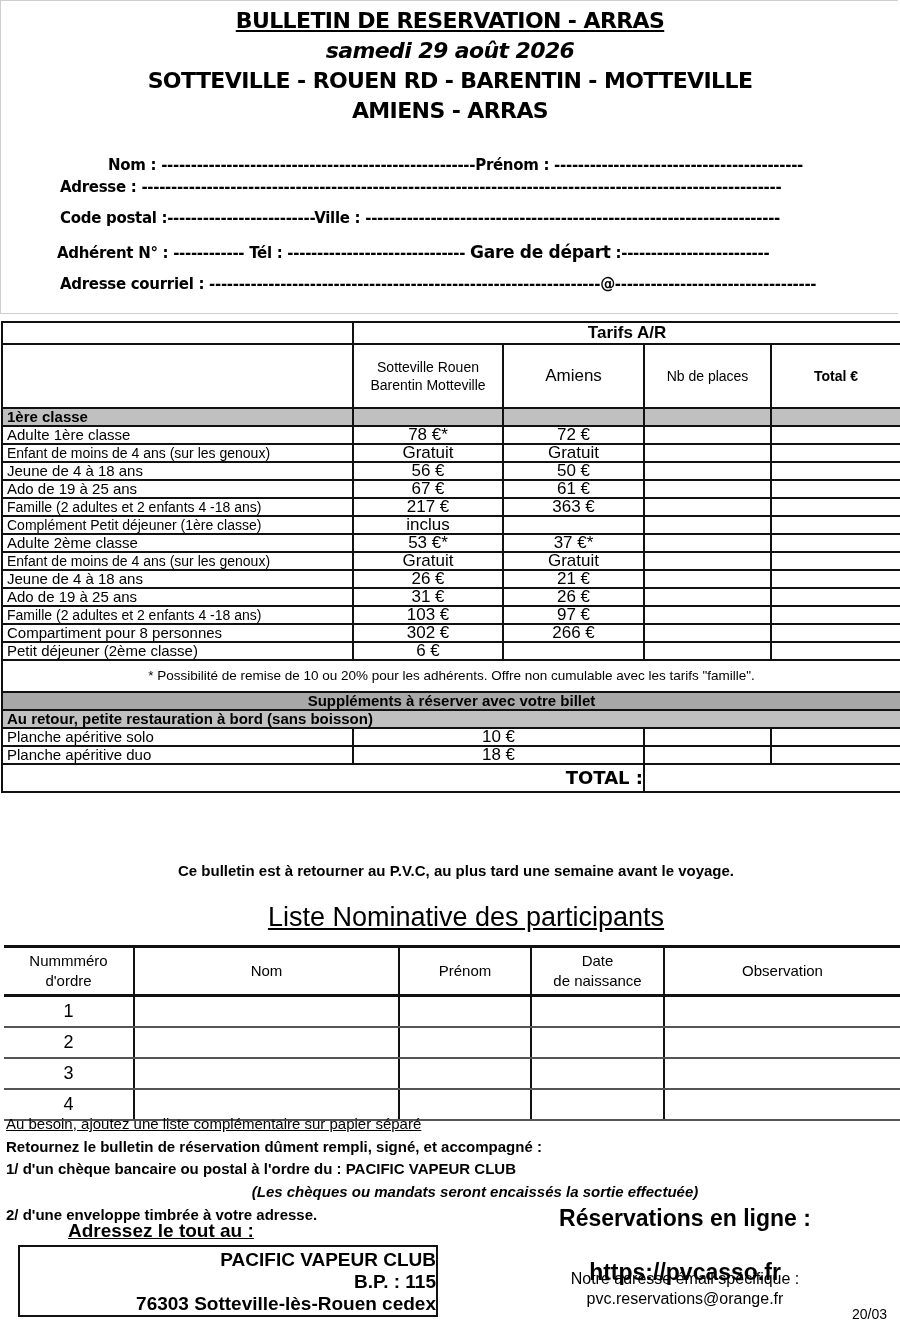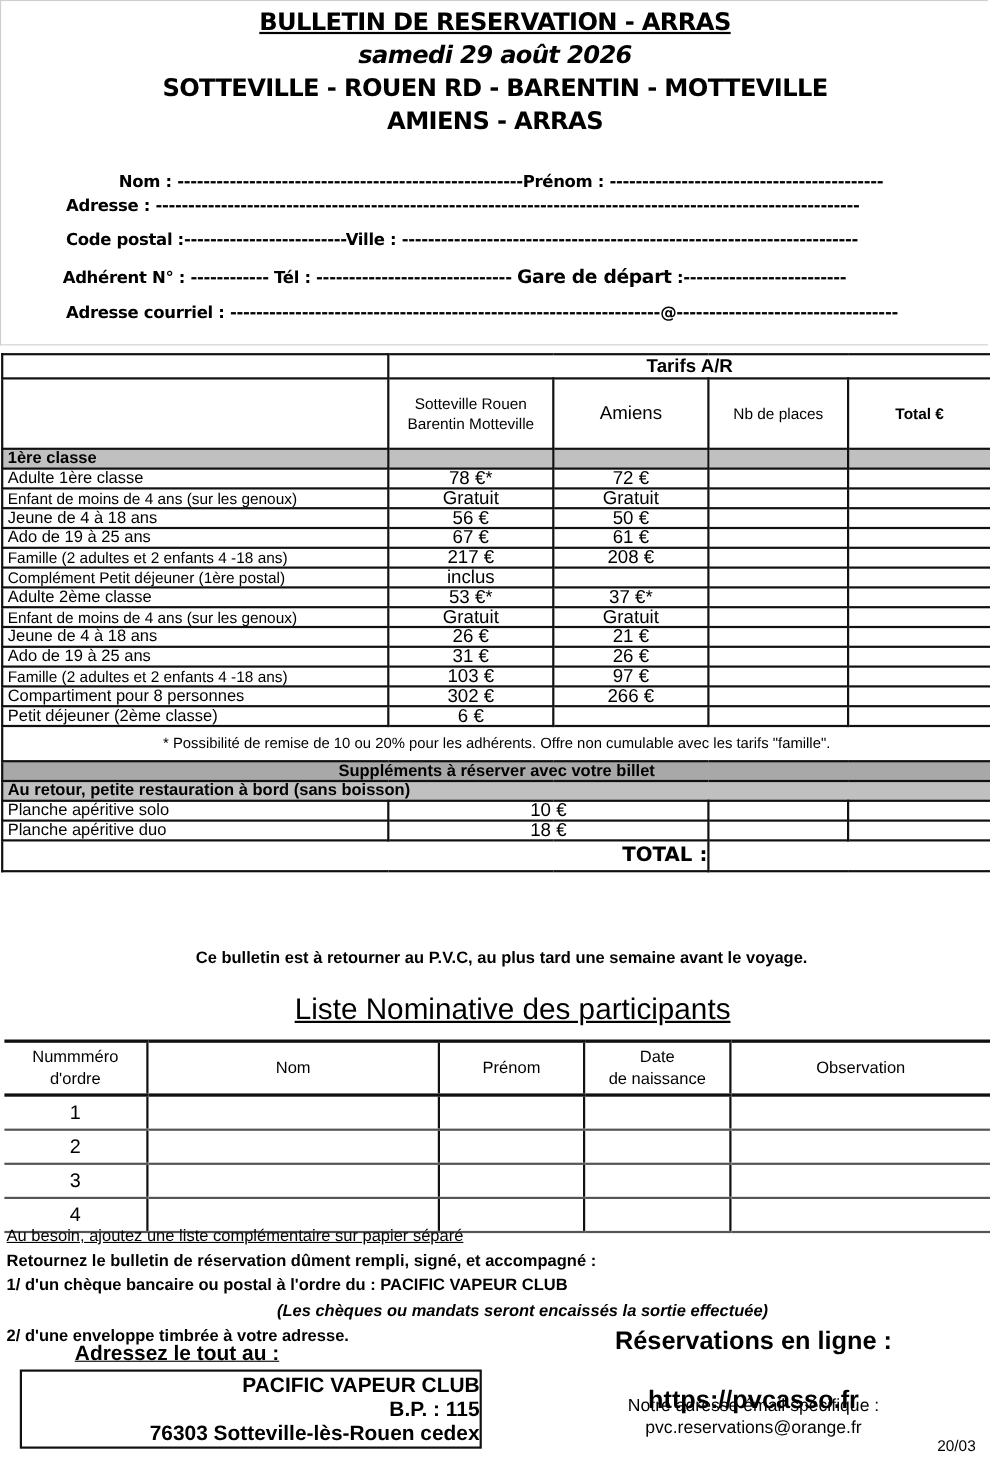--- a/index.html
+++ b/index.html
@@ -118,26 +118,26 @@
   <tr>
     <td>Ado de 19 à 25 ans</td>
     <td class="c">67 €</td>
     <td class="c">61 €</td>
     <td></td>
         <td></td>
   </tr>
   <tr>
     <td class="small">Famille (2 adultes et 2 enfants 4 -18 ans)</td>
     <td class="c">217 €</td>
-    <td class="c">208 €</td>
-    <td></td>
-        <td></td>
-  </tr>
-  <tr>
-    <td class="small">Complément Petit déjeuner  (1ère postal)</td>
+    <td class="c">363 €</td>
+    <td></td>
+        <td></td>
+  </tr>
+  <tr>
+    <td class="small">Complément Petit déjeuner  (1ère classe)</td>
     <td class="c">inclus</td>
     <td class="c"></td>
     <td></td>
         <td></td>
   </tr>
   <tr>
     <td>Adulte 2ème classe</td>
     <td class="c">53 €*</td>
     <td class="c">37 €*</td>
     <td></td>

